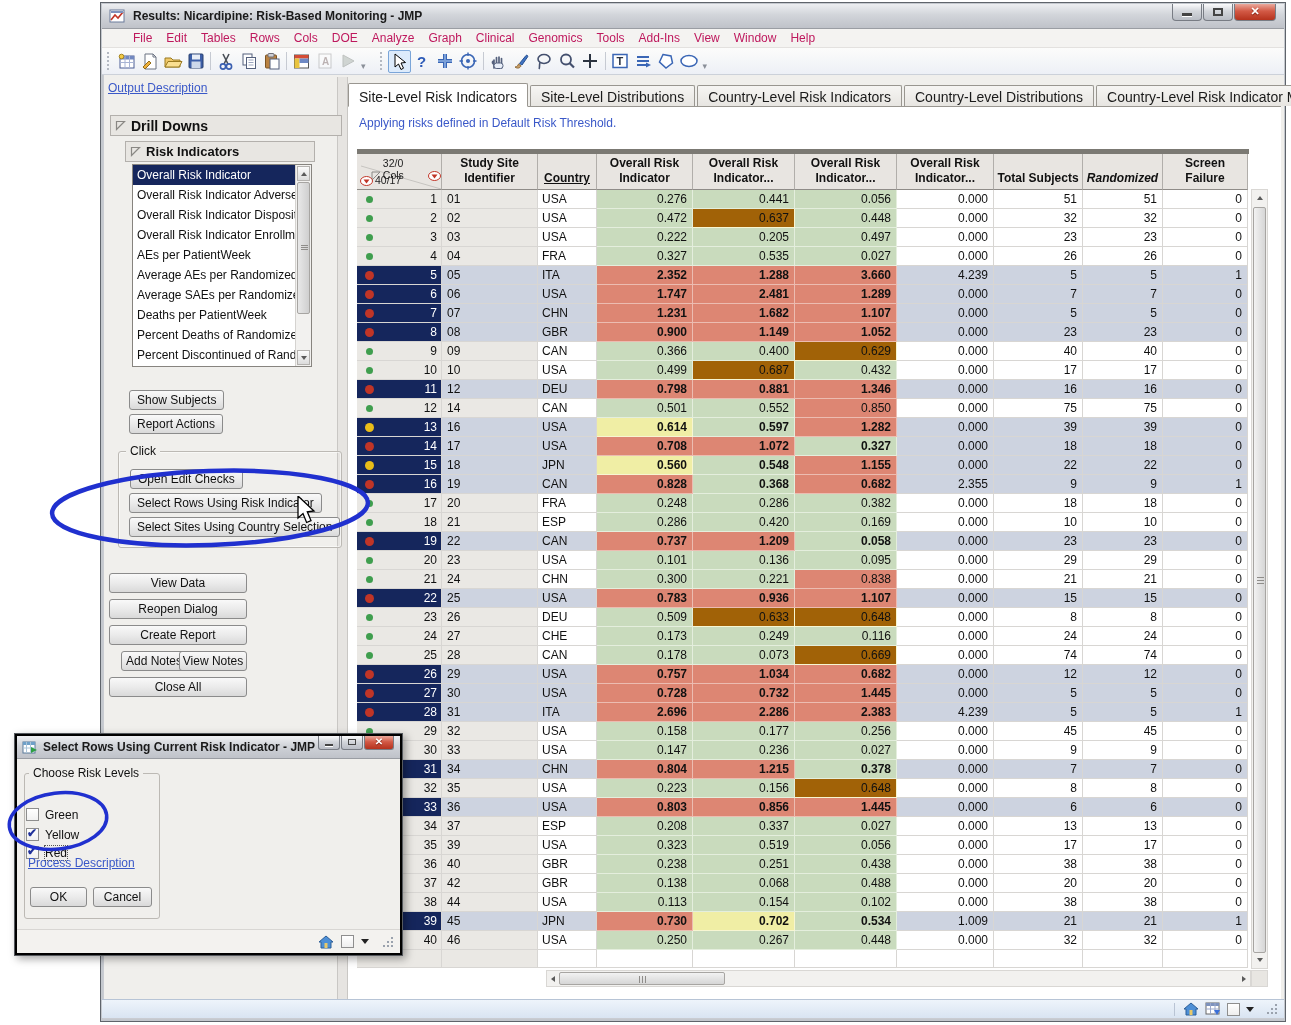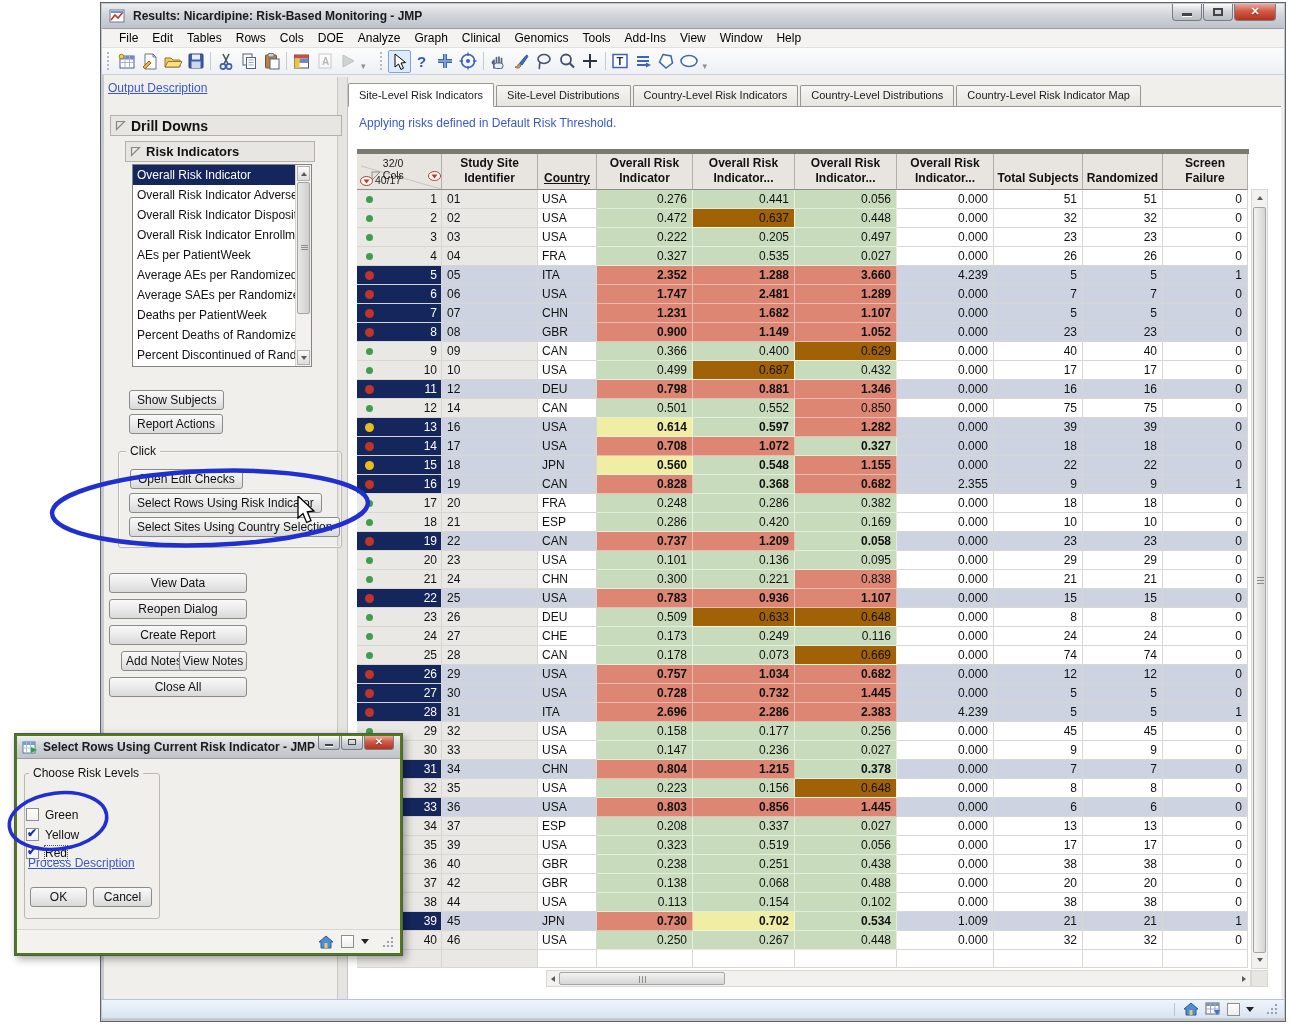--- a/index.html
+++ b/index.html
@@ -9,21 +9,21 @@
   .window{position:absolute;left:100px;top:2px;width:1186px;height:1020px;border:1px solid #5f646b;background:#c9ccd2;box-shadow:inset 0 0 0 2px #c4c8ce}
   .titlebar{position:absolute;left:1px;top:1px;right:1px;height:25px;background:linear-gradient(#edeef1,#d2d5da 45%,#bfc2c9);border-bottom:1px solid #9a9da3;display:flex;align-items:center;padding-left:7px}
   .titlebar .title{font-size:12px;font-weight:bold;color:#1a1a1a;margin-left:8px}
   .win-buttons{position:absolute;top:0;right:8px;display:flex}
   .win-btn{width:30px;height:17px;border:1px solid #787c84;border-top:none;border-radius:0 0 4px 4px;background:linear-gradient(#fbfbfc,#d3d6db 45%,#b9bdc5);margin-left:1px;position:relative}
   .win-btn.close{width:42px;background:linear-gradient(#eaa89c,#d25945 45%,#b5321d)}
   .glyph-min{position:absolute;left:9px;bottom:4px;width:10px;height:3px;background:#444;box-shadow:0 1px 0 #fff}
   .glyph-max{position:absolute;left:9px;top:4px;width:10px;height:8px;border:2px solid #444}
   .glyph-x{position:absolute;left:0;top:1px;width:100%;text-align:center;color:#fff;font-size:11px;font-weight:bold;text-shadow:0 1px 1px #7c1b0c}
 
-  .menubar{position:absolute;left:1px;top:26px;right:1px;height:19px;background:#f4f3f1;border-bottom:1px solid #e3e1df;display:flex;align-items:center;padding-left:10px;font-size:12px;color:#000000}
+  .menubar{position:absolute;left:1px;top:26px;right:1px;height:19px;background:#f4f3f1;border-bottom:1px solid #e3e1df;display:flex;align-items:center;padding-left:24px;font-size:12px;color:#be185d}
   .menu-item{padding:2px 7px;white-space:nowrap}
 
   .toolbar{position:absolute;left:1px;top:45px;right:1px;height:27px;background:linear-gradient(#fcfcfb,#edf0f6);border-bottom:1px solid #ccd1d9;display:flex;align-items:center;padding-left:3px}
   .tb-group{display:flex;align-items:center;margin-right:12px}
   .tb-grip{width:3px;height:18px;border-left:2px dotted #b4b9c2;margin:0 5px 0 2px}
   .tb-sep{width:1px;height:18px;background:#c6cad2;margin:0 3px}
   .tb-icon{width:23px;height:23px;display:flex;align-items:center;justify-content:center}
   .tb-icon.selected{border:1px solid #7aa5d8;background:#ddebfb;border-radius:2px}
   .tb-icon.disabled{opacity:.4;filter:grayscale(80%)}
   .tb-overflow{font-size:9px;color:#8a8f98;margin-left:2px;align-self:flex-end;padding-bottom:2px}
@@ -65,21 +65,21 @@
   .b-viewdata{left:8px;top:570px;width:138px}
   .b-reopen{left:8px;top:596px;width:138px}
   .b-create{left:8px;top:622px;width:138px}
   .b-addnotes{left:20px;top:648px;width:66px}
   .b-viewnotes{left:78px;top:648px;width:68px}
   .b-closeall{left:8px;top:674px;width:138px}
 
   
   .table-panel{position:absolute;left:247px;top:103px;width:933px;height:895px;background:#fff}
   .tabstrip{position:absolute;left:247px;top:79px;width:933px;height:25px;display:flex;align-items:flex-end;border-bottom:1px solid #999690}
-  .tab{font-size:11px;color:#1a1a1a;padding:3px 10px 4px;background:linear-gradient(#f6f5f3,#e7e5e1);border:1px solid #999690;border-bottom:none;border-radius:2px 2px 0 0;margin-right:2px;white-space:nowrap;height:21px}
+  .tab{font-size:14px;color:#1a1a1a;padding:3px 10px 4px;background:linear-gradient(#f6f5f3,#e7e5e1);border:1px solid #999690;border-bottom:none;border-radius:2px 2px 0 0;margin-right:2px;white-space:nowrap;height:21px}
   .tab.active{background:#fff;height:24px;margin-bottom:-1px;border-bottom:1px solid #fff;padding-top:5px}
   .panel-status{position:absolute;left:258px;top:113px;font-size:12px;color:#3a58c8}
 
   
   .grid{position:absolute;left:256px;top:146px;width:892px}
   .grid-topbar{height:5px;background:#7b7973}
   .hrow{display:flex;height:36px}
   .th{background:#e8e5e1;border-right:1px solid #b1aeaa;border-bottom:1px solid #8f8c88;font-weight:bold;font-size:12px;color:#111;display:flex;align-items:flex-end;justify-content:center;text-align:center;padding:1px 2px 2px;line-height:1.3}
   .corner{width:85px;position:relative;background:#e8e5e1;border-right:1px solid #b1aeaa;border-bottom:1px solid #8f8c88;font-size:10.5px;color:#222}
   .corner .c-cols{position:absolute;top:3px;left:14px;display:flex;align-items:flex-end;gap:2px}
@@ -127,21 +127,21 @@
   .dd-arrow{width:0;height:0;border-left:4px solid transparent;border-right:4px solid transparent;border-top:5px solid #222}
   .grip-dots{width:12px;height:12px;margin-left:6px;background:
     radial-gradient(circle at 2px 10px,#9aa2ad 1px,transparent 1.4px),
     radial-gradient(circle at 6px 10px,#9aa2ad 1px,transparent 1.4px),
     radial-gradient(circle at 10px 10px,#9aa2ad 1px,transparent 1.4px),
     radial-gradient(circle at 6px 6px,#9aa2ad 1px,transparent 1.4px),
     radial-gradient(circle at 10px 6px,#9aa2ad 1px,transparent 1.4px),
     radial-gradient(circle at 10px 2px,#9aa2ad 1px,transparent 1.4px)}
 
   
-  .dialog{position:absolute;left:14px;top:733px;width:389px;height:223px;border:1px solid #54585d;background:#4d7c0f;box-shadow:3px 3px 8px rgba(0,0,0,.35);z-index:20}
+  .dialog{position:absolute;left:14px;top:733px;width:389px;height:223px;border:1px solid #54585d;background:#000000;box-shadow:3px 3px 8px rgba(0,0,0,.35);z-index:20}
   .dlg-title{position:absolute;left:2px;top:2px;right:2px;height:23px;background:linear-gradient(#eff0f3,#d0d3d8 45%,#bfc2c9);border-bottom:1px solid #9a9da3;display:flex;align-items:center;padding-left:5px}
   .dlg-title .title{font-size:12px;font-weight:bold;color:#1a1a1a;margin-left:5px}
   .dlg-buttons{position:absolute;top:0;right:6px;display:flex}
   .dlg-btn{width:22px;height:14px;border:1px solid #787c84;border-top:none;border-radius:0 0 3px 3px;background:linear-gradient(#fbfbfc,#d3d6db 45%,#b9bdc5);margin-left:1px;position:relative}
   .dlg-btn.close{width:30px;background:linear-gradient(#eaa89c,#d25945 45%,#b5321d)}
   .dlg-btn .glyph-min{left:6px;bottom:3px;width:8px;height:2px}
   .dlg-btn .glyph-max{left:6px;top:3px;width:8px;height:6px;border-width:1.5px}
   .dlg-btn .glyph-x{font-size:10px;top:0}
   .dlg-body{position:absolute;left:2px;top:25px;right:2px;bottom:2px;background:#f0efec}
   .dlg-group{position:absolute;left:7px;top:14px;width:136px;height:146px;border:1px solid #bcb9b4;border-radius:3px}
@@ -453,21 +453,21 @@
           <span>40/17</span>
         </div>
       </div>
     <div class="th" style="width: 96px;">Study Site Identifier</div>
         <div class="th" style="width: 59px; text-decoration: underline;">Country</div>
         <div class="th" style="width: 96px;">Overall Risk Indicator</div>
         <div class="th" style="width: 102px;">Overall Risk Indicator...</div>
         <div class="th" style="width: 102px;">Overall Risk Indicator...</div>
         <div class="th" style="width: 97px;">Overall Risk Indicator...</div>
         <div class="th" style="width: 89px;">Total Subjects</div>
-        <div class="th" style="width: 80px;">Randomized</div>
+        <div class="th" style="width: 80px; font-style: italic;">Randomized</div>
         <div class="th" style="width: 85px;">Screen Failure</div>
       </div>
     <div id="grid-body">
         <div class="tr">
           <div class="td rowhead">
             <span class="dot green"></span>
             <span>1</span>
           </div>
           <div class="td site">01</div>
           <div class="td country">USA</div>

